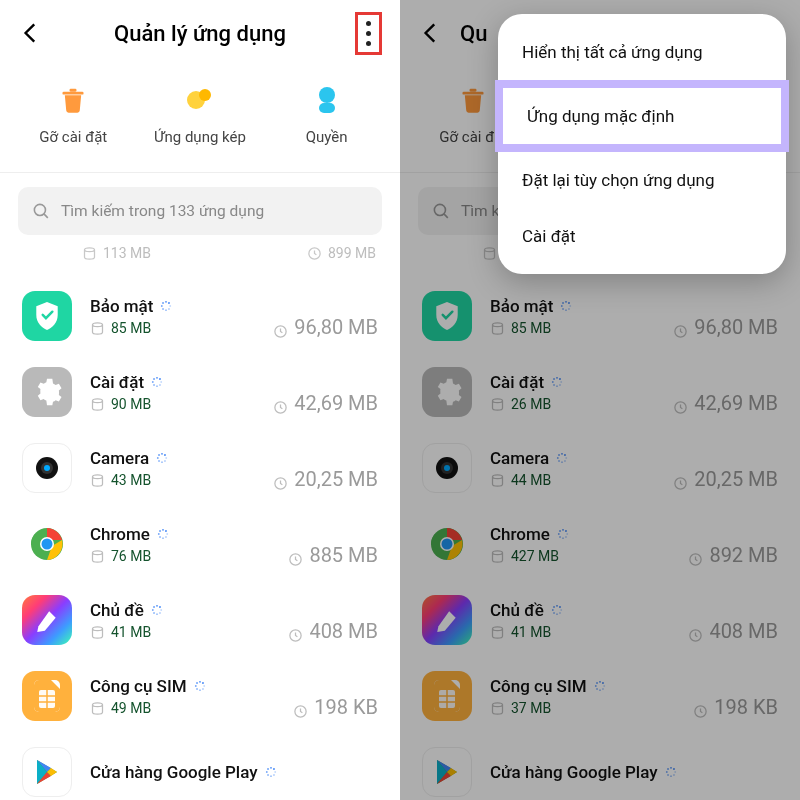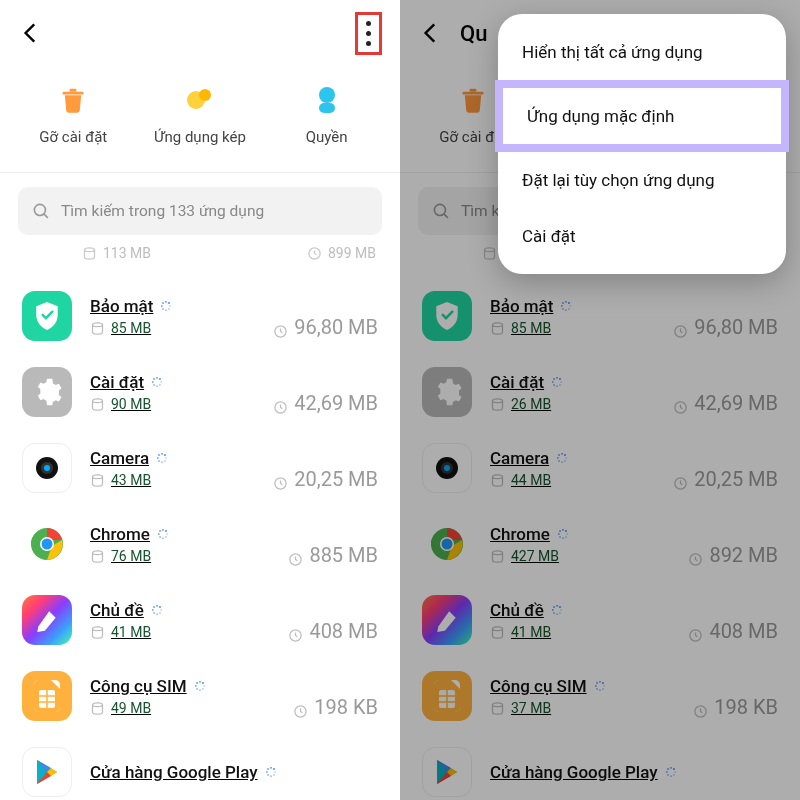--- a/index.html
+++ b/index.html
@@ -30,21 +30,21 @@
   .searchbar span { color:#888; font-size:15.5px; }
 
   
   .clipped-row { height:28px; margin:0 24px 6px 82px; display:flex; align-items:flex-start; color:#bdbdbd; font-size:14px; justify-content:space-between;}
   .clipped-row .left, .clipped-row .right-col { display:flex; gap:6px; align-items:center;}
   
   
   .applist { flex:1; overflow:hidden; }
   .app-row { display:flex; align-items:center; padding: 12px 22px 14px 22px; gap:18px; }
   .app-icon { width:50px; height:50px; border-radius:13px; flex-shrink:0; display:flex; align-items:center; justify-content:center;}
-  .app-info { flex:1; display:flex; flex-direction:column; gap:4px;text-decoration:underline;}
+  .app-info { flex:1; display:flex; flex-direction:column; gap:4px;}
   .name-row { display:flex; align-items:center; gap:6px; }
   .app-name { font-size:17px; font-weight:500; color:#111; }
   .loading { width:14px; height:14px; }
   .stats-row { display:flex; align-items:center; gap:6px; color:#14532d; font-size:14px;}
   .second-col { display:flex; align-items:flex-end; gap:6px; color:#9a9a9a; font-size:20px; align-self:flex-end; margin-bottom:2px;}
   .subicon { width:15px; height:15px; }
 
   
   .ic-shield { background:#1fd6a3; }
   .ic-settings { background:#b9b9b9; }
@@ -61,20 +61,21 @@
 
 </style>
 </head>
 <body>
 
 <div class="screen left">
   <div class="header">
     <svg class="back-arrow" viewBox="0 0 24 24" fill="none" stroke="#000" stroke-width="2.2">
         <path d="M15 4 L7 12 L15 20"></path>
       </svg>
+    <div class="title">Quản lý ứng dụng</div>
     <div class="more-box">
       <div class="dot"></div>
       <div class="dot"></div>
       <div class="dot"></div>
     </div>
   </div>
 
   <div class="actions">
     <div class="action">
       <div class="ic">

